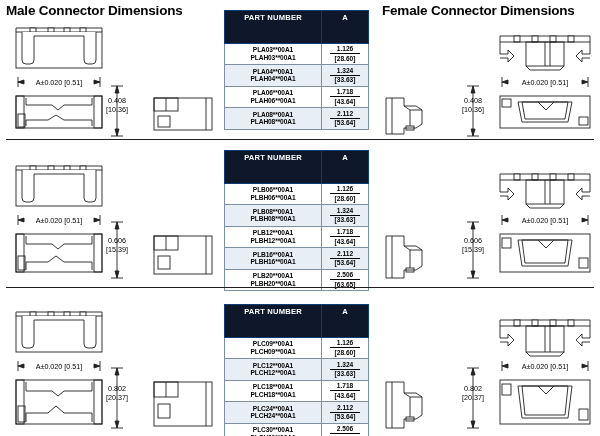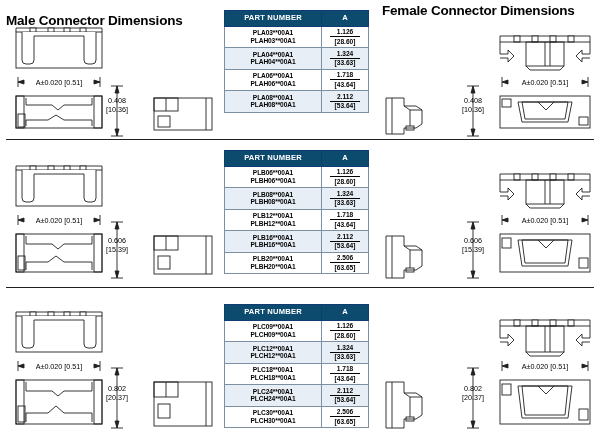--- a/index.html
+++ b/index.html
@@ -18,21 +18,21 @@
 
   
   .page-title {
     position: absolute;
     font-size: 13.5px;
     font-weight: bold;
     letter-spacing: -0.2px;
     color: #000;
     white-space: nowrap;
   }
-  #title-male  { left: 6px;  top: 13px; }
+  #title-male  { left: 6px;  top: 3px; }
   #title-female{ left: 382px; top: 3px; }
 
   
   .section {
     position: absolute;
     left: 0;
     width: 600px;
   }
   #section-1 { top: 0;   height: 146px; }
   #section-2 { top: 146px; height: 148px; }
@@ -50,26 +50,26 @@
   .part-table {
     position: absolute;
     border-collapse: collapse;
     border: 1.2px solid #0f3c72;
     background: #ffffff;
     font-size: 6.6px;
     font-weight: bold;
     table-layout: fixed;
   }
   .part-table th {
-    background: #0c4a6e;
+    background: #0f172a;
     color: #ffffff;
     font-size: 7.6px;
     font-weight: bold;
     letter-spacing: 0.2px;
-    padding: 3px 0 4px 0;
+    padding: 3px 0 21px 0;
     border: 1px solid #0f3c72;
     text-align: center;
     line-height: 1;
   }
   .part-table th.col-pn { width: 96px; }
   .part-table th.col-a  { width: 46px; }
   .part-table td {
     border: 1px solid #7d8fa3;
     text-align: center;
     padding: 1.5px 2px;

